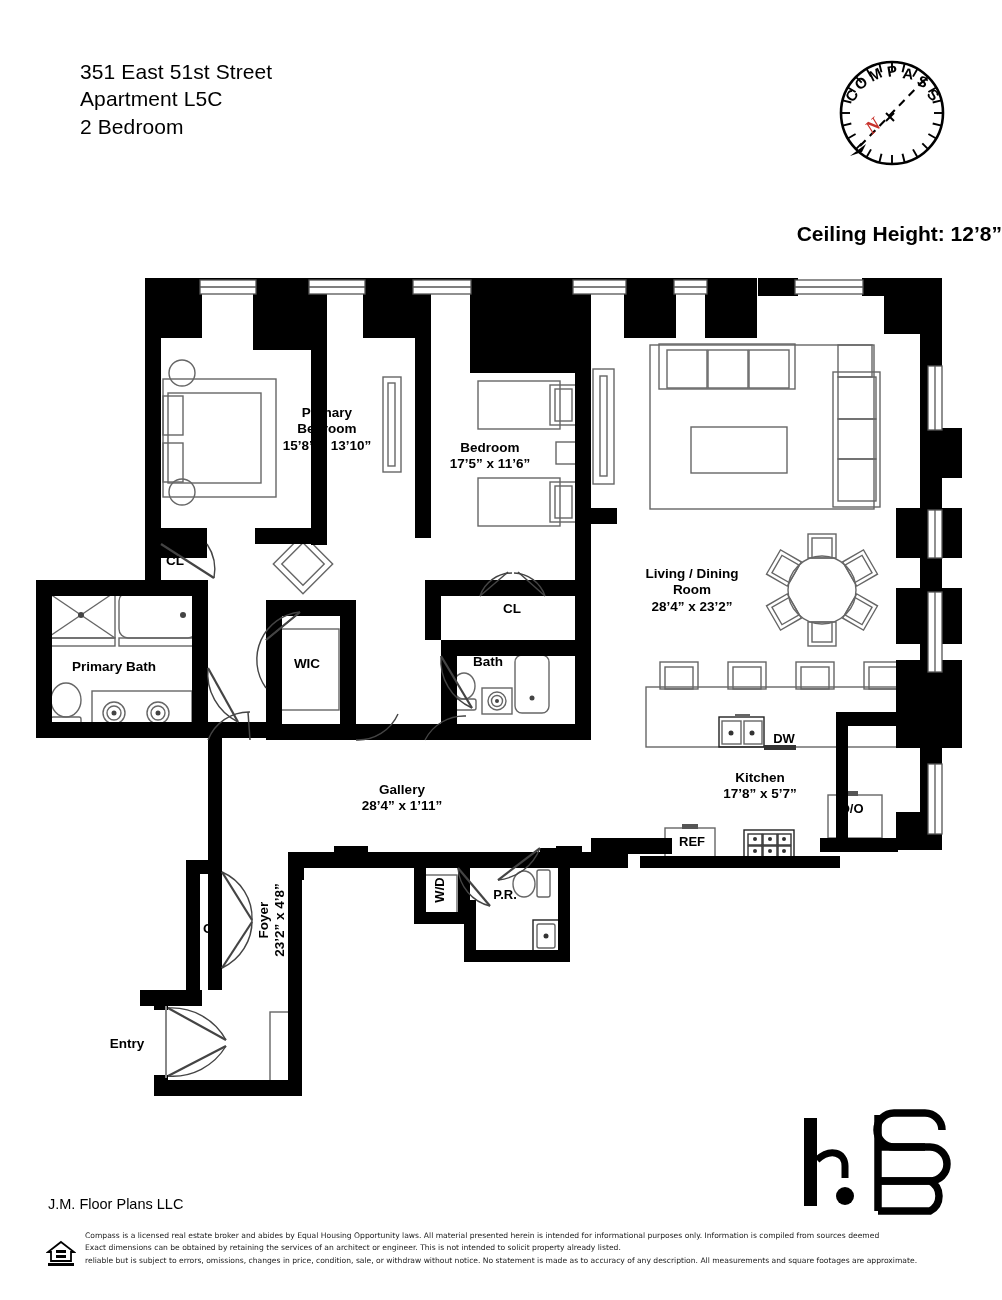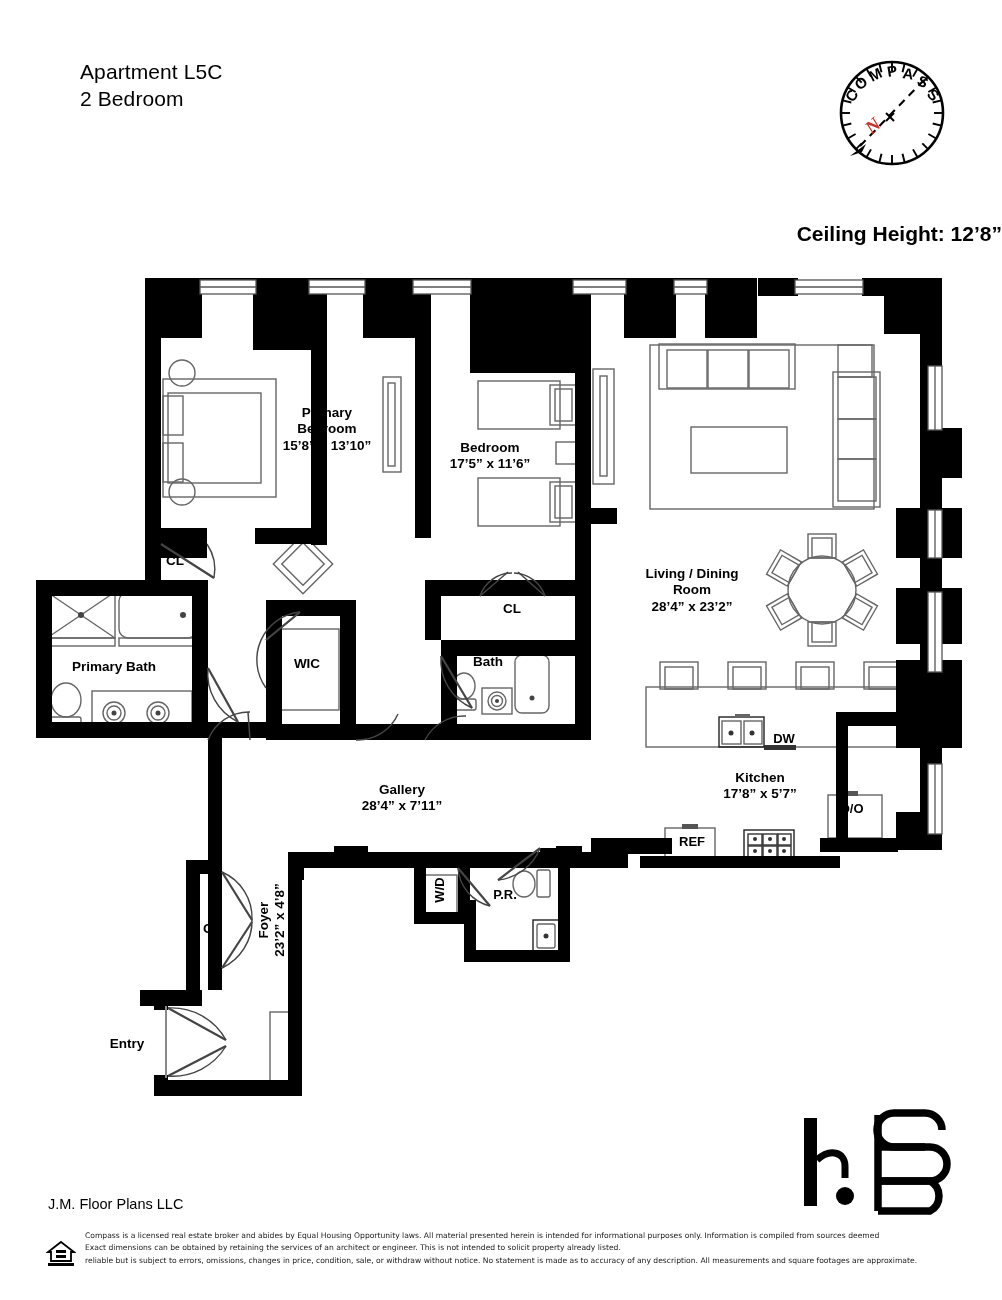--- a/index.html
+++ b/index.html
@@ -34,20 +34,21 @@
   #hs-logo{left:790px;top:1108px;width:170px;height:110px;}
   #legal-row{left:46px;top:1230px;width:900px;display:flex;gap:9px;align-items:flex-end;}
   #ehlogo{width:30px;height:28px;flex:0 0 auto;margin-top:1px;}
   #legal-text{font-size:7.6px;line-height:1.62;color:#1a1a1a;font-family:"DejaVu Sans", sans-serif;}
   #legal-text div{white-space:nowrap;}
 </style>
 </head>
 <body>
 
 <div class="abs" id="header-block">
+  <div>351 East 51st Street</div>
   <div>Apartment L5C</div>
   <div>2 Bedroom</div>
 </div>
 
 <div class="abs" id="compass-rose">
   <svg viewBox="0 0 128 122" width="128" height="122">
     <circle cx="64" cy="61" r="51" fill="#fff" stroke="#000" stroke-width="2.6"></circle>
     <g stroke="#000" stroke-width="1.9">
       <line x1="64" y1="10" x2="64" y2="19"></line>
       <line x1="89.5" y1="16.8" x2="85" y2="24.6"></line>
@@ -456,21 +457,21 @@
 <div class="abs rlabel" style="left:489px;top:601px;width:46px;">
   <div>CL</div>
 </div>
 
 <div class="abs rlabel" style="left:464px;top:654px;width:48px;">
   <div>Bath</div>
 </div>
 
 <div class="abs rlabel" style="left:338px;top:782px;width:128px;">
   <div>Gallery</div>
-  <div>28’4” x 7’11”</div>
+  <div>28’4” x 1’11”</div>
 </div>
 
 <div class="abs rlabel" style="left:696px;top:770px;width:128px;">
   <div>Kitchen</div>
   <div>17’8” x 5’7”</div>
 </div>
 
 <div class="abs rlabel sm" style="left:766px;top:731px;width:36px;">
   <div>DW</div>
 </div>

